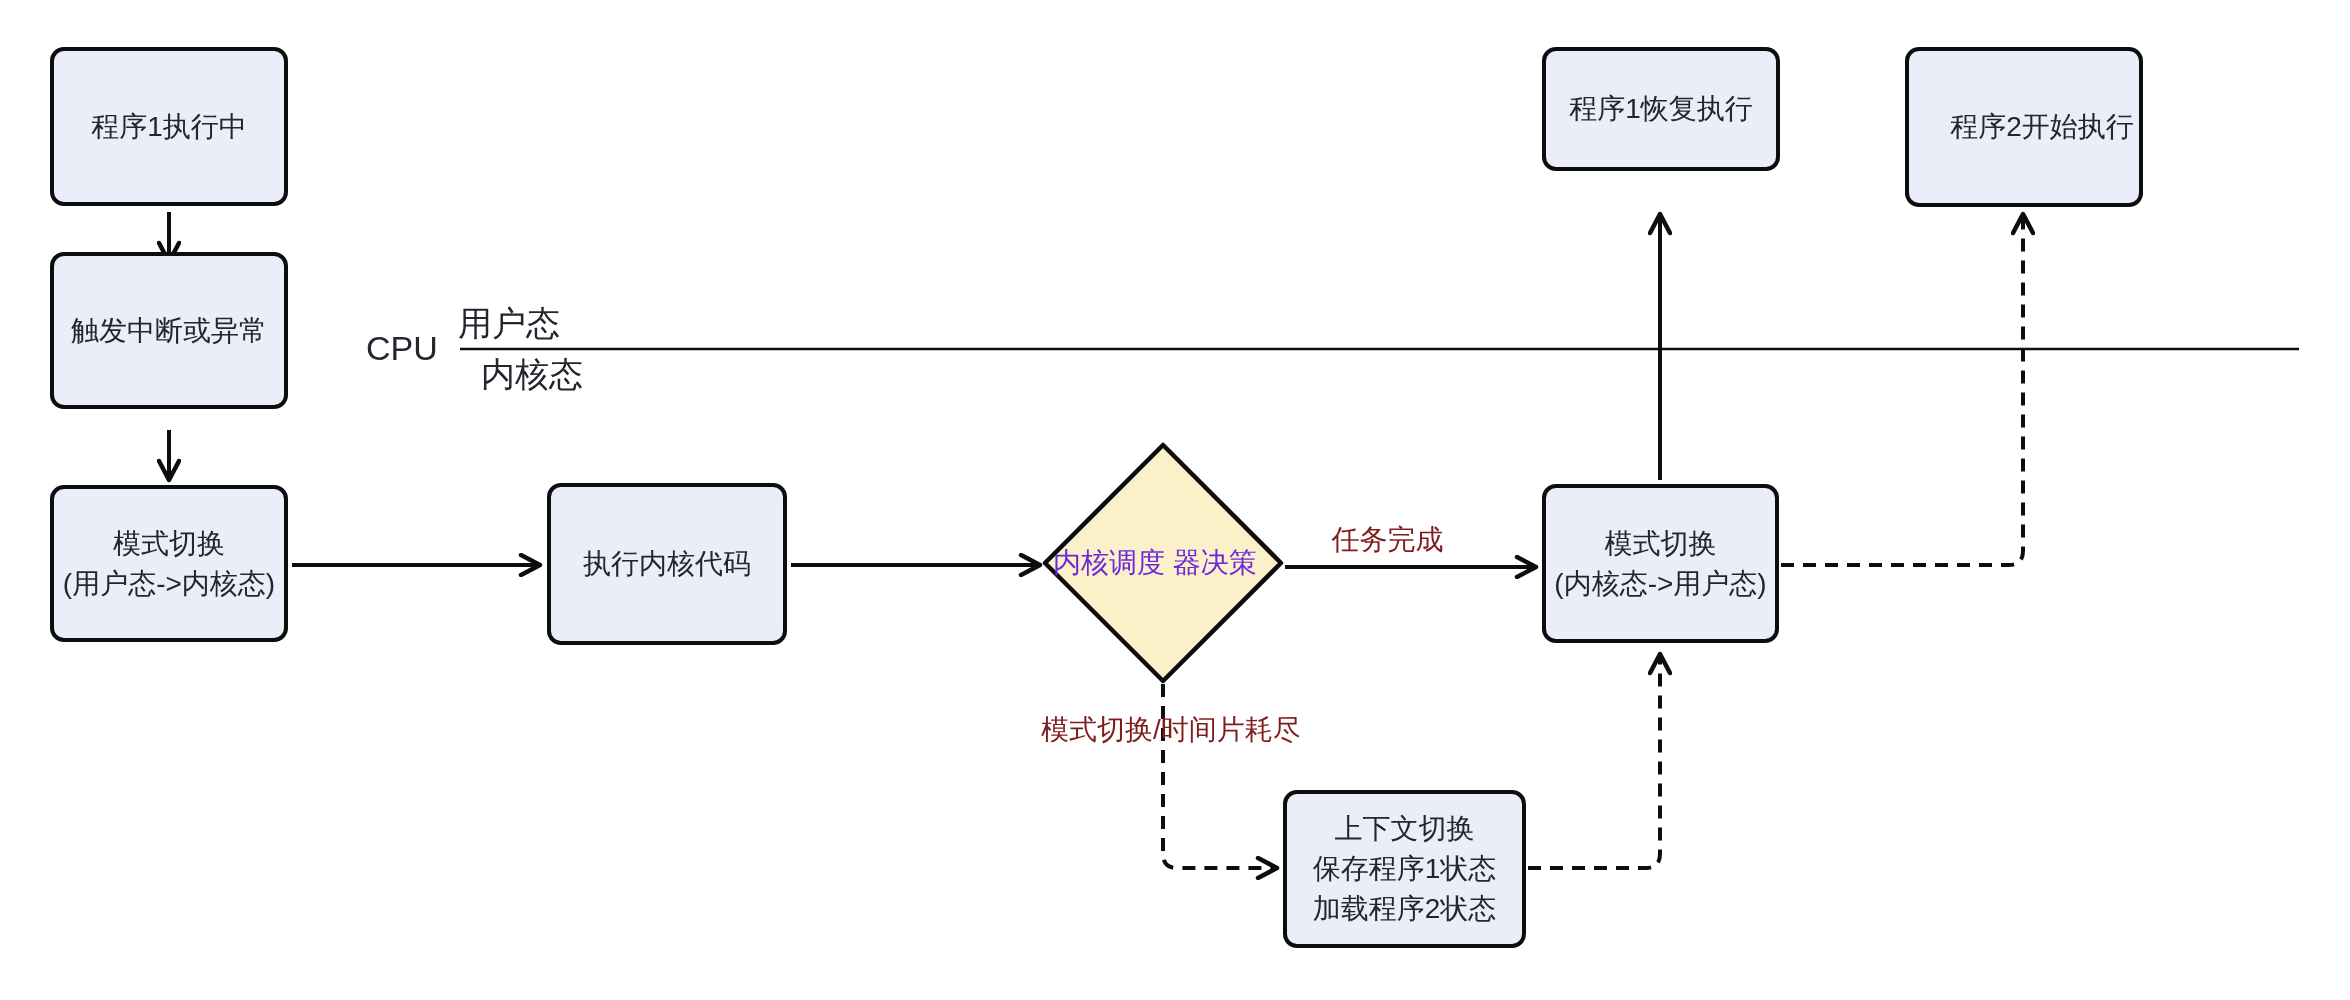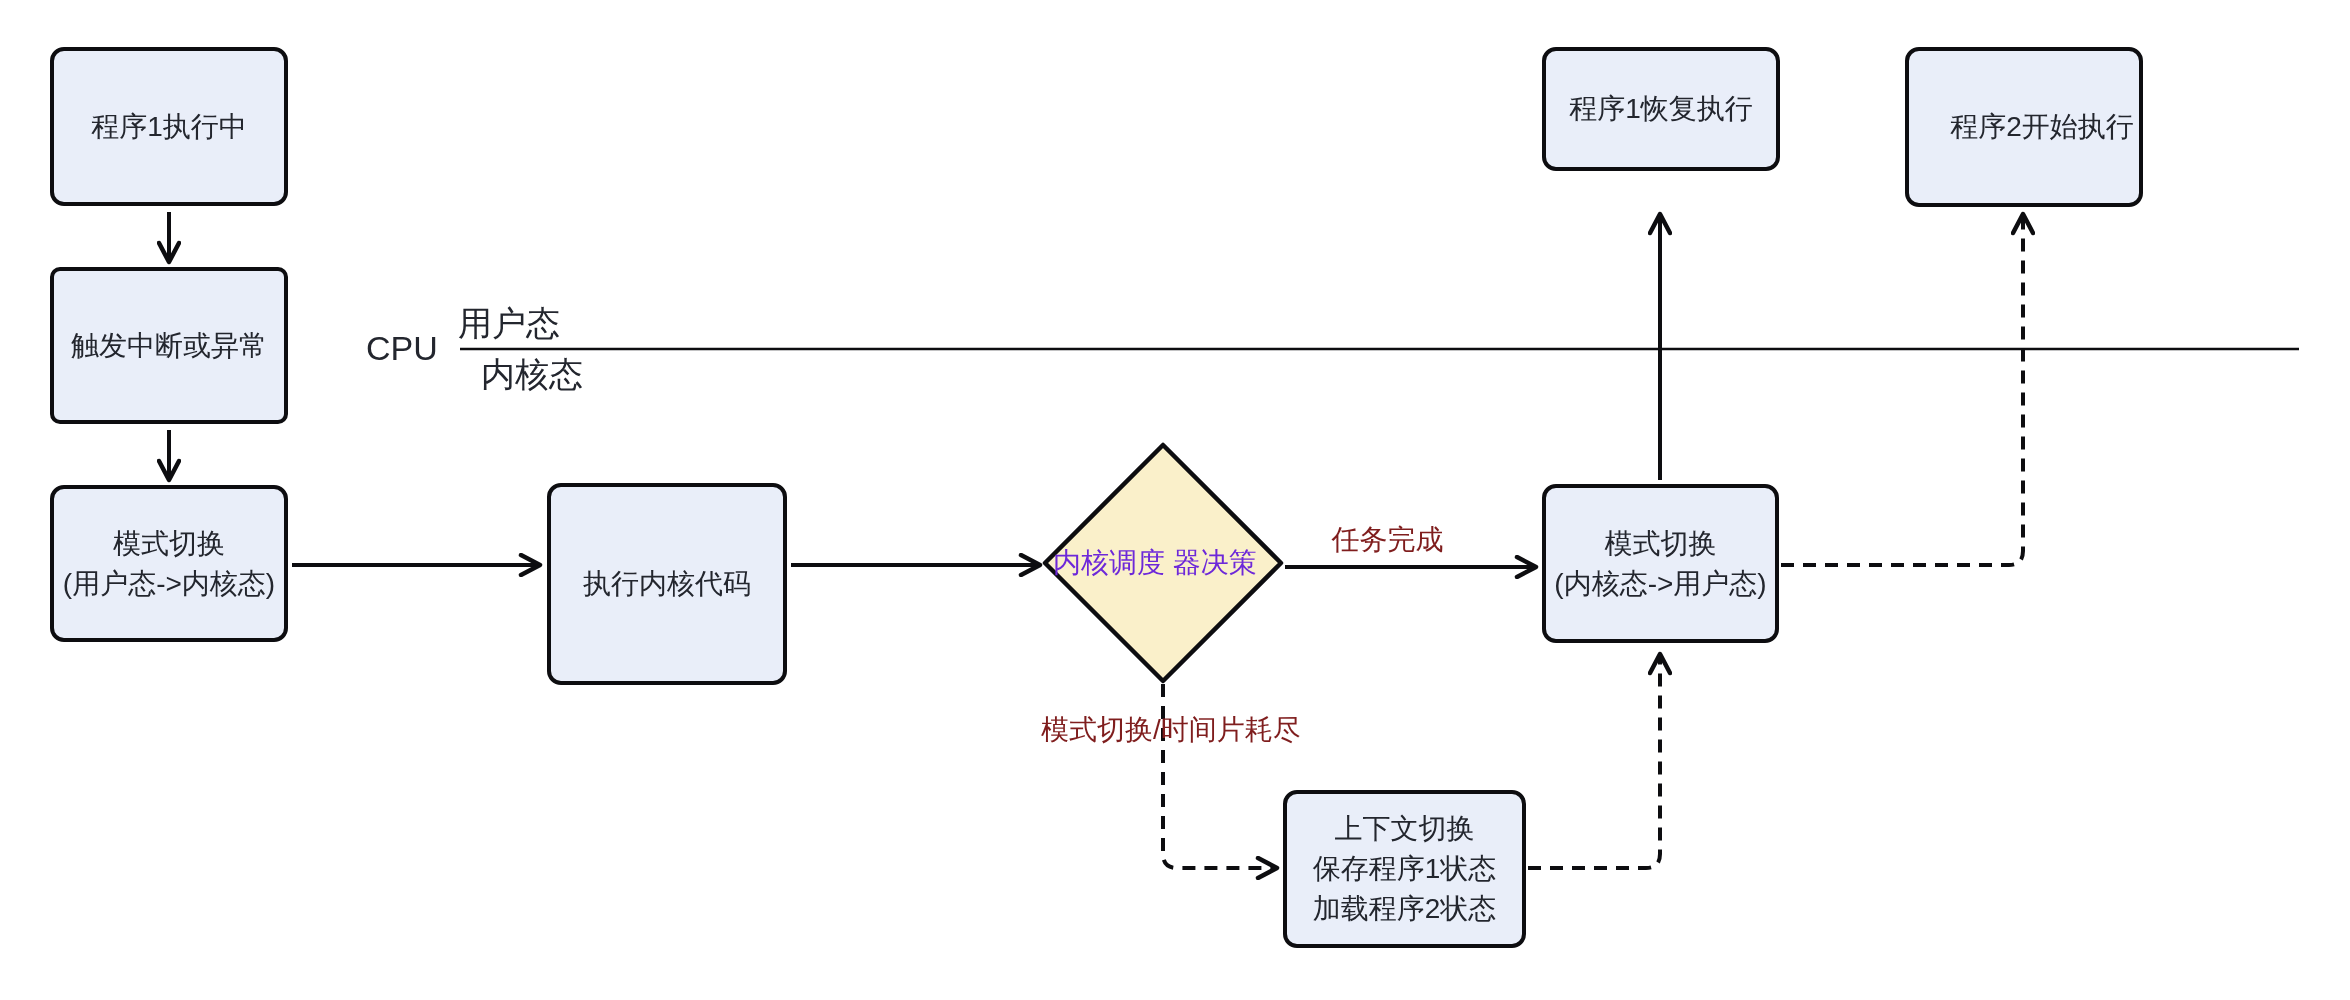--- a/index.html
+++ b/index.html
@@ -56,23 +56,23 @@
   }
   .cpu-group-label {
     position: absolute;
     color: #23262e;
     font-size: 34px;
     line-height: 1.2;
     white-space: nowrap;
   }
   
   .n-program1-running     { left: 50px;   top: 47px;  width: 238px; height: 159px; }
-  .n-trigger-interrupt    { left: 50px;   top: 267px; width: 238px; height: 157px; border-radius: 10px; }
+  .n-trigger-interrupt    { left: 50px;   top: 252px; width: 238px; height: 157px; }
   .n-mode-switch-kernel   { left: 50px;   top: 485px; width: 238px; height: 157px; }
-  .n-execute-kernel-code  { left: 547px;  top: 483px; width: 240px; height: 202px; }
+  .n-execute-kernel-code  { left: 547px;  top: 483px; width: 240px; height: 162px; }
   .n-mode-switch-user     { left: 1542px; top: 484px; width: 237px; height: 159px; }
   .n-program1-resume      { left: 1542px; top: 47px;  width: 238px; height: 124px; }
   .n-program2-start       { left: 1905px; top: 47px;  width: 238px; height: 160px; padding-left: 36px; }
   .n-context-switch       { left: 1283px; top: 790px; width: 243px; height: 158px; }
   
   .l-cpu           { left: 366px;  top: 328px; }
   .l-user-mode     { left: 458px;  top: 303px; }
   .l-kernel-mode   { left: 445px;  top: 354px; margin-left: 36px; }
   .l-task-complete { left: 1305px; top: 523px; width: 165px; text-align: center; }
   .l-process-blocked { left: 1041px; top: 713px; }

